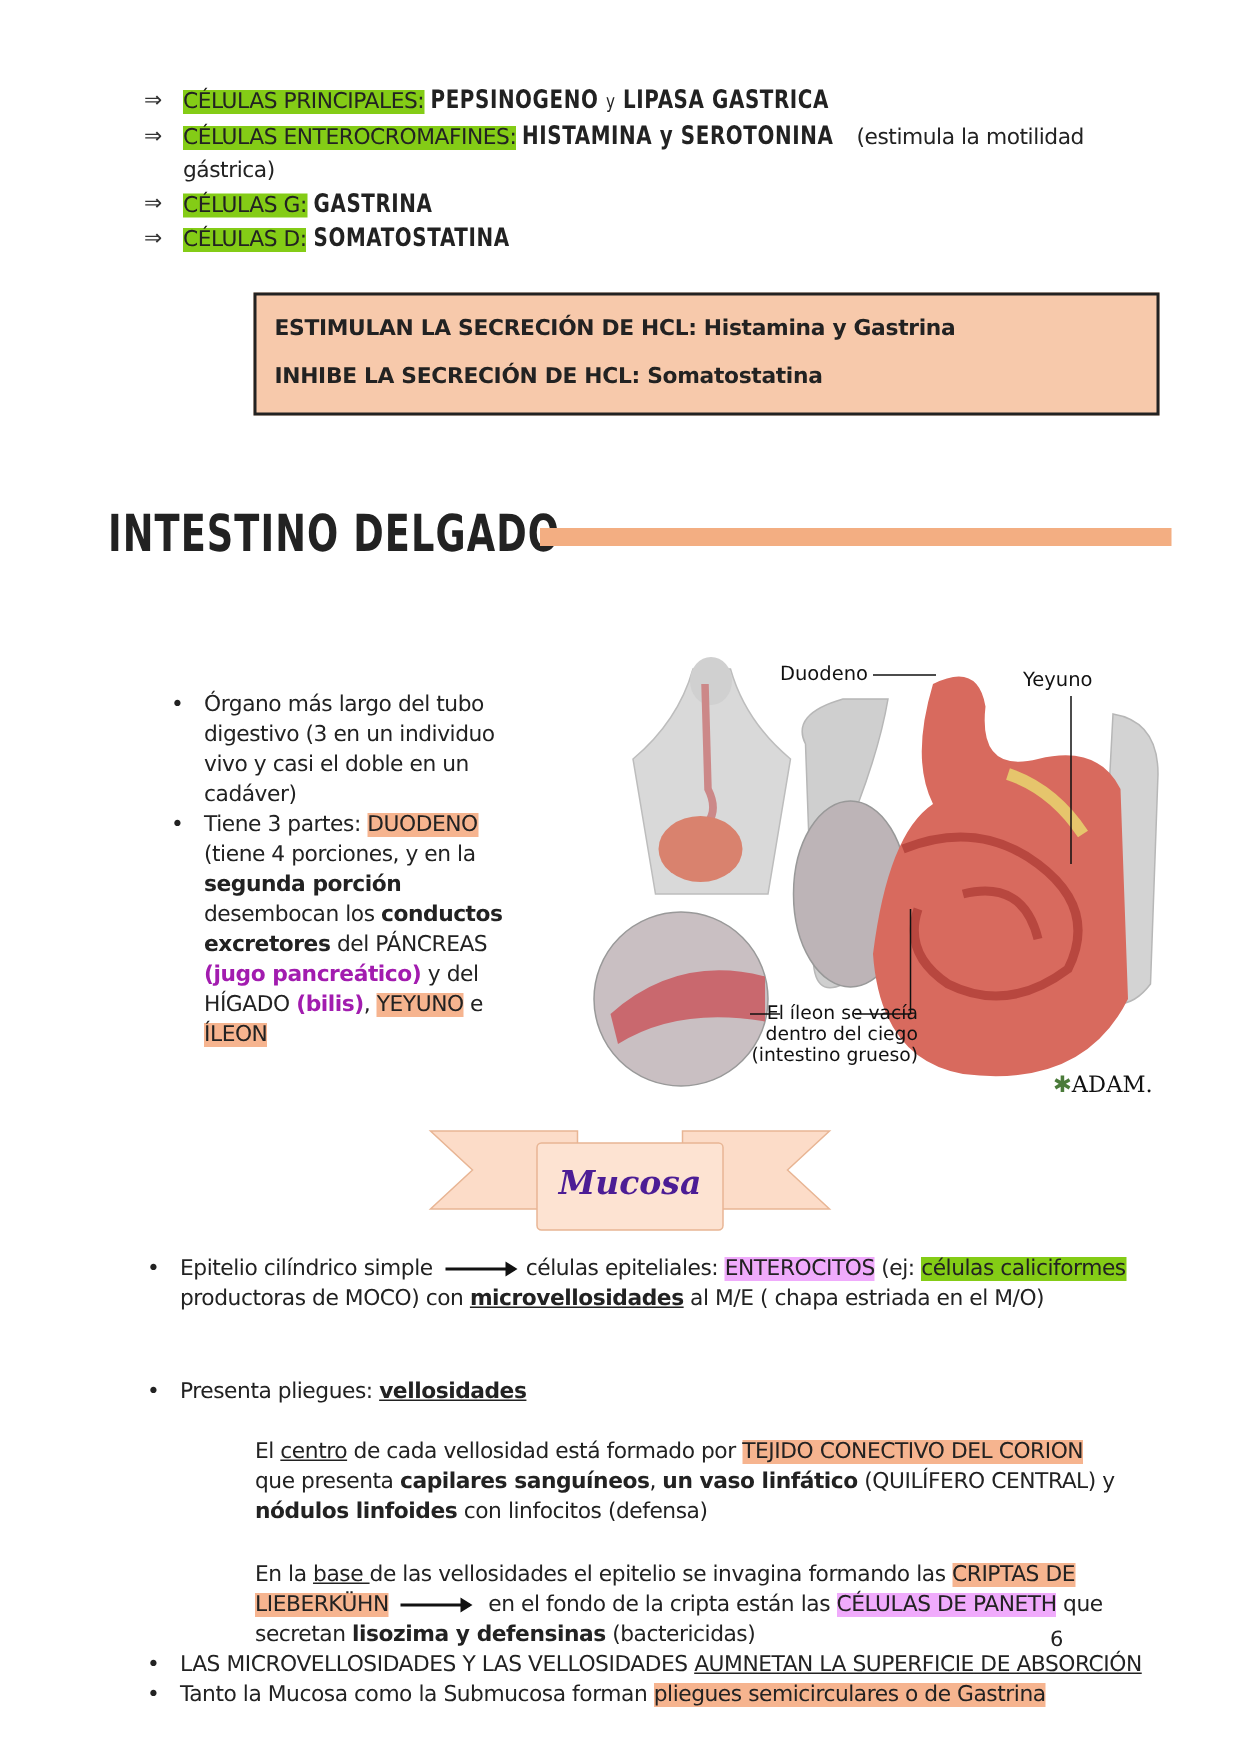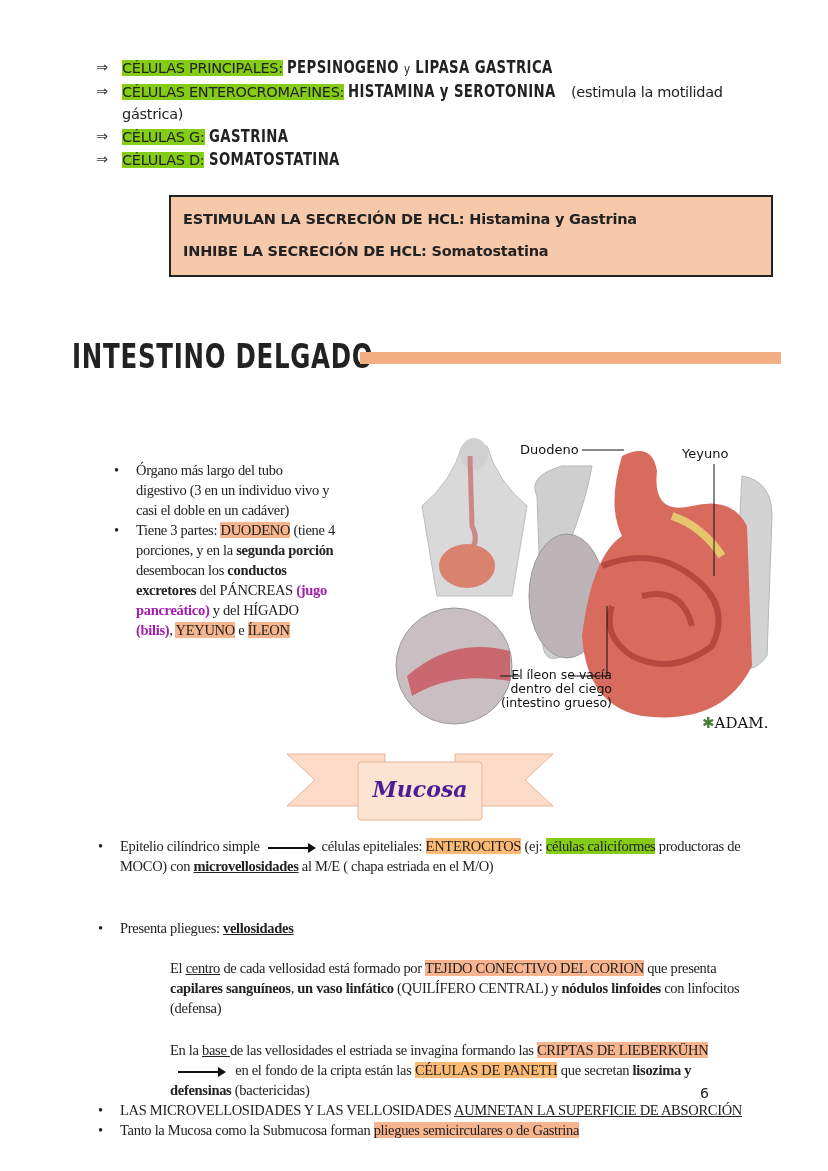--- a/index.html
+++ b/index.html
@@ -1,22 +1,22 @@
 <!DOCTYPE html>
 <html><head>
 <meta charset="utf-8">
 <style>
   html, body { margin:0; padding:0; background:#ffffff; }
   body { width:828px; height:1171px; position:relative; overflow:hidden;
          font-family:"DejaVu Sans", sans-serif; color:#222; }
   .abs { position:absolute; }
-  .txt { font-size:14.5px; line-height:20px; letter-spacing:-0.3px;font-family:Liberation Serif, serif; }
+  .txt { font-size:14.5px; line-height:20px; letter-spacing:-0.3px; }
   .hl-light { background:#84cc16; }
   .hl-mid { background:#f6b48f; }
-  .hl-strong { background:#fdba74; }
+  .hl-strong { background:#f0abfc; }
   .orange-bold { color:#a21caf; font-weight:bold; }
   .arrow-sym { color:#333; margin-right:8px; }
   ul.cells { list-style:none; margin:0; padding:0; }
   ul.cells li { position:relative; padding-left:26px; font-size:14.5px; line-height:22px; letter-spacing:-0.3px; }
   ul.cells li .arrow-sym { position:absolute; left:0; top:0; }
   .big { font-size:17px; font-weight:900; font-family:"DejaVu Sans", sans-serif; transform:scaleX(0.78); display:inline-block; transform-origin:left center; letter-spacing:0.5px; }
   .hcl-box { left:169px; top:195px; width:604px; height:82px; background:#f7c9ab; border:2px solid #222; box-sizing:border-box; padding:6px 12px; }
   .hcl-box div { font-size:14.5px; font-weight:bold; line-height:32px; letter-spacing:-0.2px; }
   .section-title { left:72px; top:336px; font-size:34px; font-weight:900; letter-spacing:1px; transform:scaleX(0.72); transform-origin:left center; white-space:nowrap; }
   .section-rule { left:360px; top:352px; width:421px; height:12px; background:#f3ae82; }
@@ -132,21 +132,21 @@
   <ul class="bullets">
     <li><span>Presenta pliegues: </span><span class="b u">vellosidades</span></li>
   </ul>
 </div>
 
 <div class="abs txt" style="left:170px; top:958px; width:580px;">
   <span>El </span><span class="u">centro</span><span> de cada vellosidad  está formado por </span><span class="hl-mid">TEJIDO CONECTIVO DEL CORION</span><span> que presenta </span><span class="b">capilares sanguíneos</span><span>, </span><span class="b">un vaso linfático</span><span> (QUILÍFERO CENTRAL)  y </span><span class="b">nódulos linfoides</span><span> con linfocitos (defensa)</span>
 </div>
 
 <div class="abs txt" style="left:170px; top:1040px; width:580px;">
-  <span>En la </span><span class="u">base </span><span>de las vellosidades el estriada se invagina formando las </span><span class="hl-mid">CRIPTAS DE LIEBERKÜHN</span><span class="longarrow"></span><span> en el fondo de la cripta están las </span><span class="hl-strong">CÉLULAS DE PANETH</span><span> que secretan </span><span class="b">lisozima y defensinas</span><span> (bactericidas)</span>
+  <span>En la </span><span class="u">base </span><span>de las vellosidades el epitelio se invagina formando las </span><span class="hl-mid">CRIPTAS DE LIEBERKÜHN</span><span class="longarrow"></span><span> en el fondo de la cripta están las </span><span class="hl-strong">CÉLULAS DE PANETH</span><span> que secretan </span><span class="b">lisozima y defensinas</span><span> (bactericidas)</span>
 </div>
 
 <div class="abs page-num">6</div>
 
 <div class="abs txt" style="left:98px; top:1100px; width:680px;">
   <ul class="bullets">
     <li><span>LAS MICROVELLOSIDADES Y LAS VELLOSIDADES </span><span class="u">AUMNETAN LA SUPERFICIE DE ABSORCIÓN</span></li>
     <li><span>Tanto la Mucosa como la Submucosa forman </span><span class="hl-mid">pliegues semicirculares o de Gastrina</span></li>
   </ul>
 </div>

